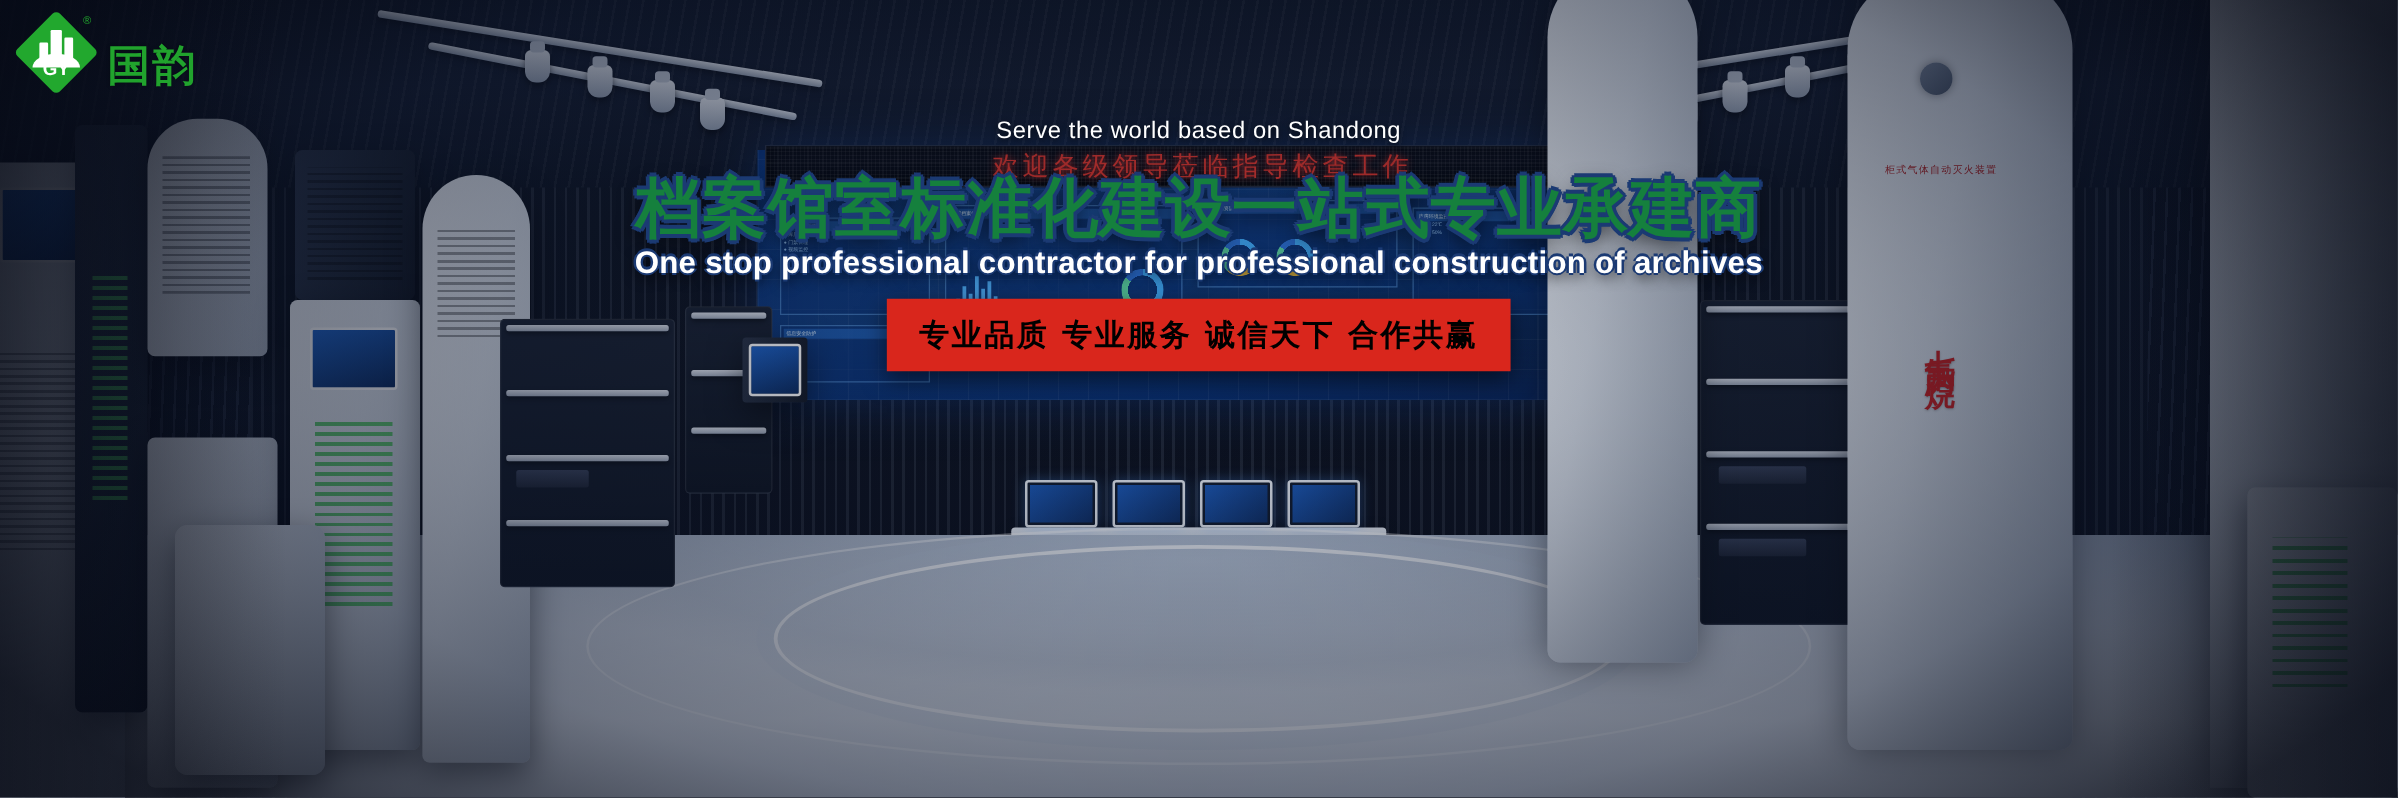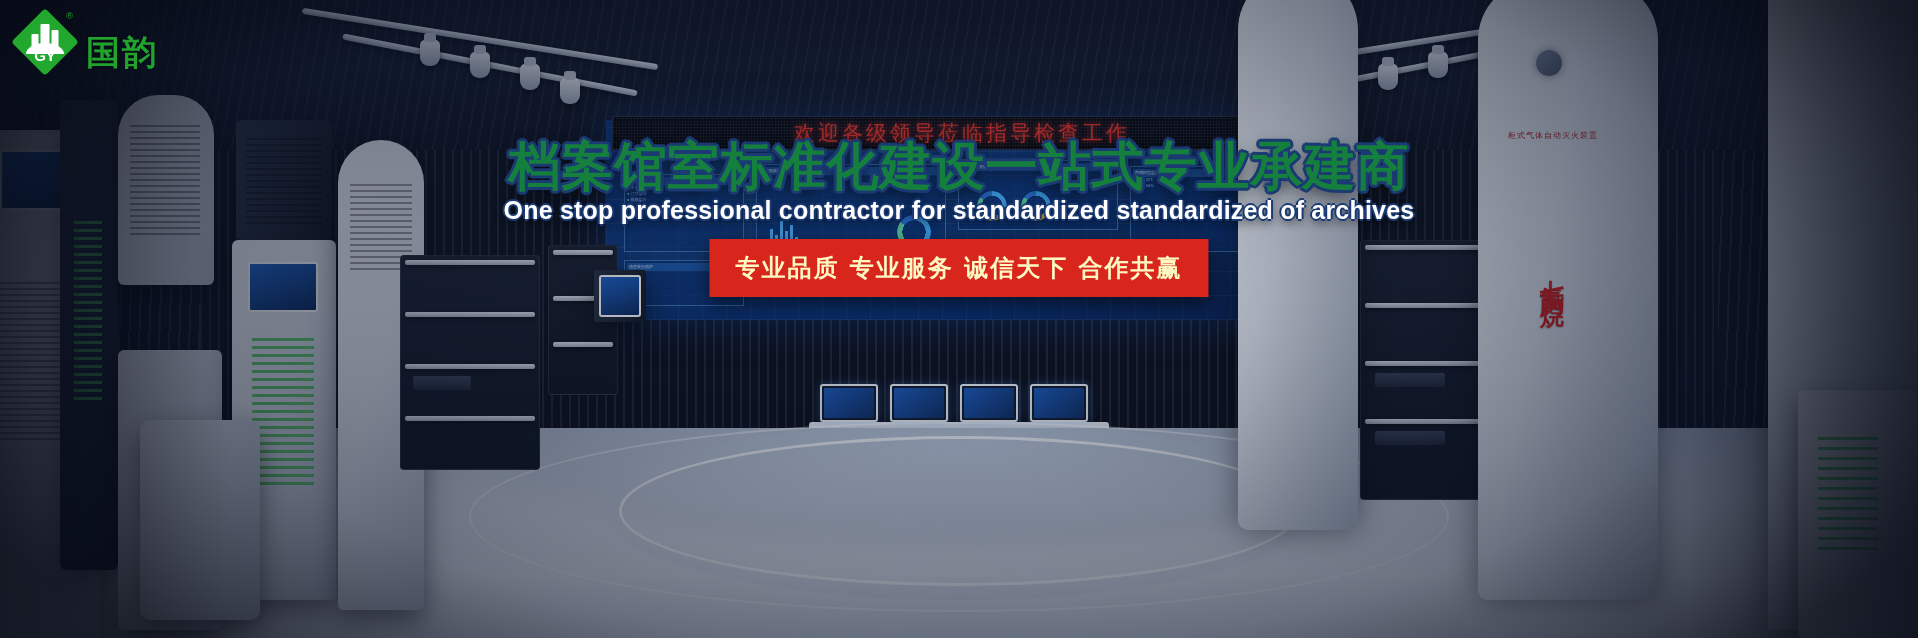--- a/index.html
+++ b/index.html
@@ -326,21 +326,21 @@
     font-family:"Liberation Sans", sans-serif;
     text-shadow:
       2px 0 0 #1b3a73, -2px 0 0 #1b3a73, 0 2px 0 #1b3a73, 0 -2px 0 #1b3a73,
       0 4px 10px rgba(0,0,0,.7);
     white-space:nowrap;
   }
 
   .cta {
     position:absolute; left:50%; top:239px; transform:translateX(-50%);
     background:#d9261c;
-    color:#fef9c3;
+    color:#000000;
     font-size:24px; font-weight:bold; letter-spacing:2px;
     font-family:"DejaVu Sans","Liberation Sans",sans-serif;
     padding:13px 26px;
     white-space:nowrap;
     box-shadow:0 6px 18px rgba(0,0,0,.55);
     border:none; cursor:pointer;
   }
 </style>
 </head>
 <body>
@@ -539,20 +539,21 @@
           <i style="width:9px;height:26px"></i>
           <i style="width:7px;height:20px"></i>
         </span>
         <span class="wave"></span>
         <span class="gy">GY</span>
         <span class="tm">®</span>
       </span>
       <span class="logo-text">国韵</span>
     </div>
 
+    <div class="tagline-en">Serve the world based on Shandong</div>
 
     <div class="headline">档案馆室标准化建设一站式专业承建商</div>
-    <div class="headline-en">One stop professional contractor for standardized standardized of archives</div>
+    <div class="headline-en">One stop professional contractor for professional construction of archives</div>
 
     <button class="cta">专业品质  专业服务  诚信天下  合作共赢</button>
   </div>
 
 </div>
 
 </body></html>

